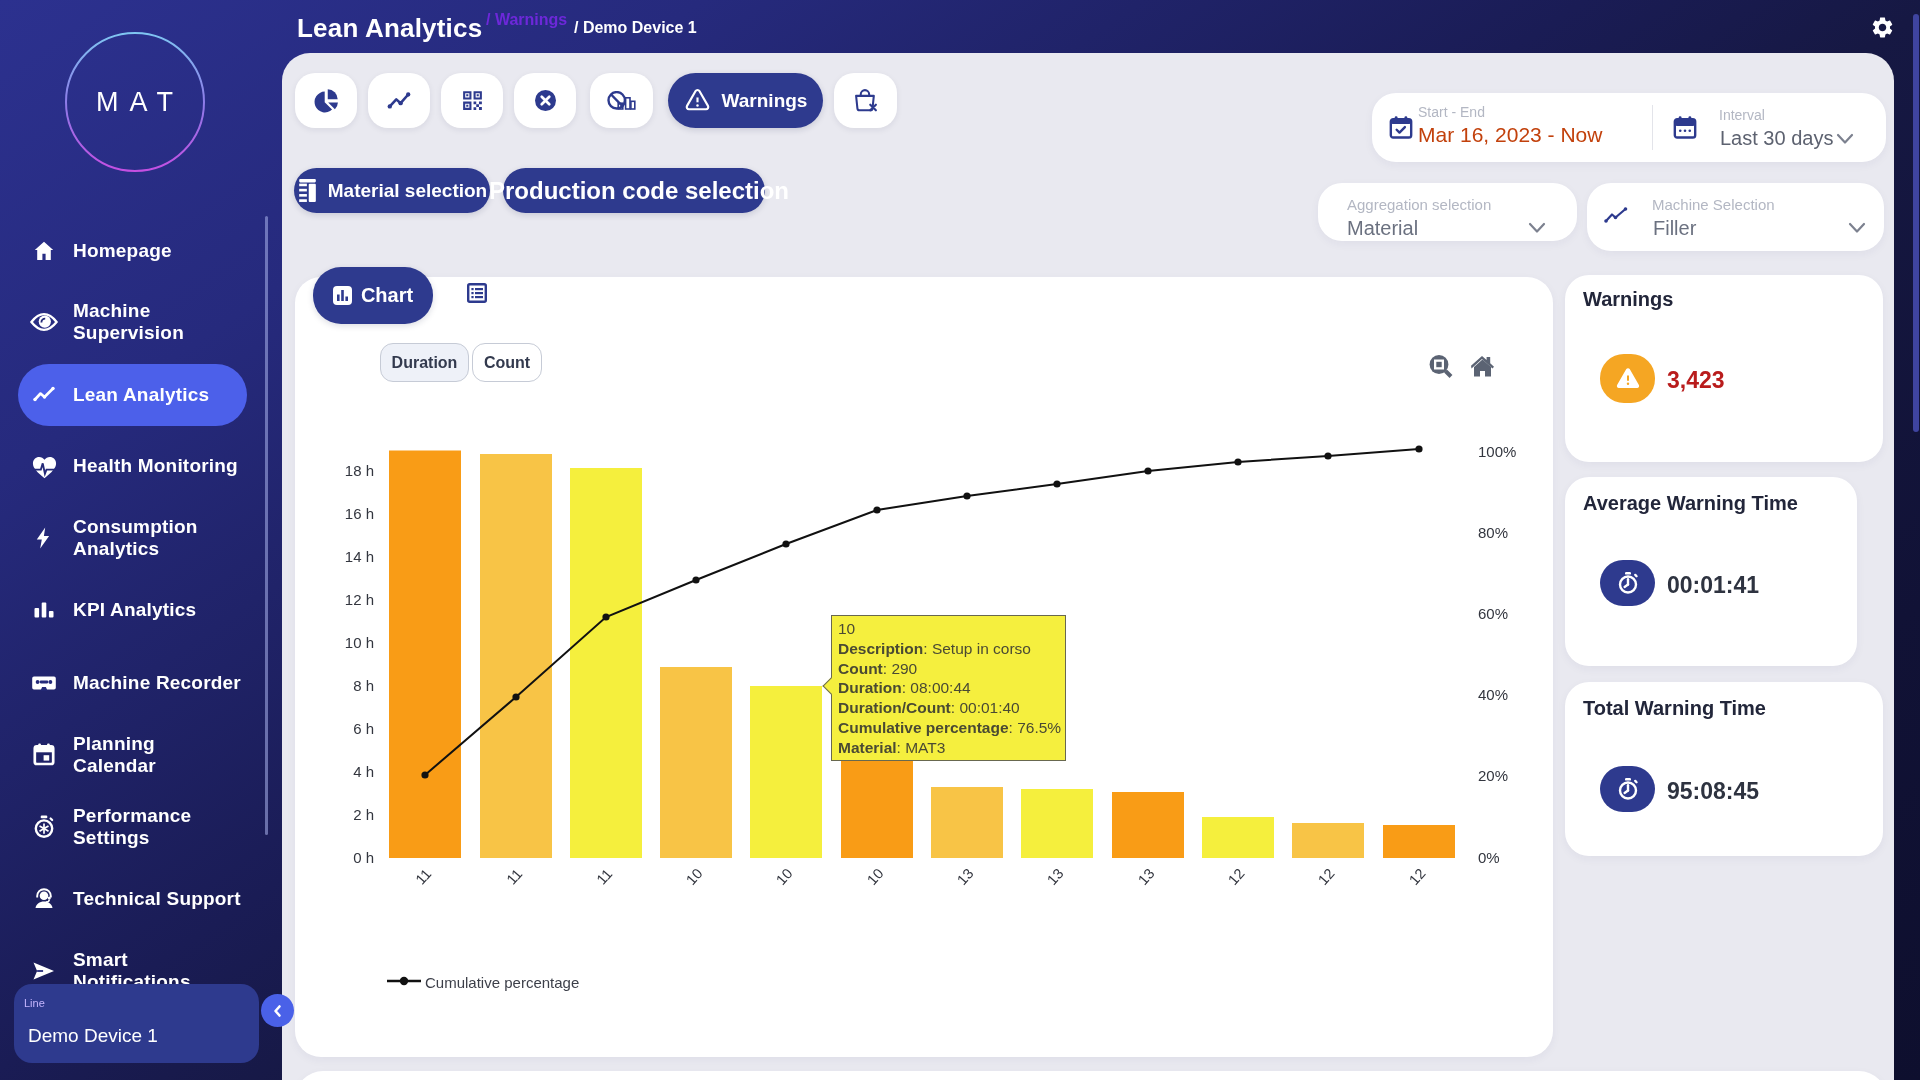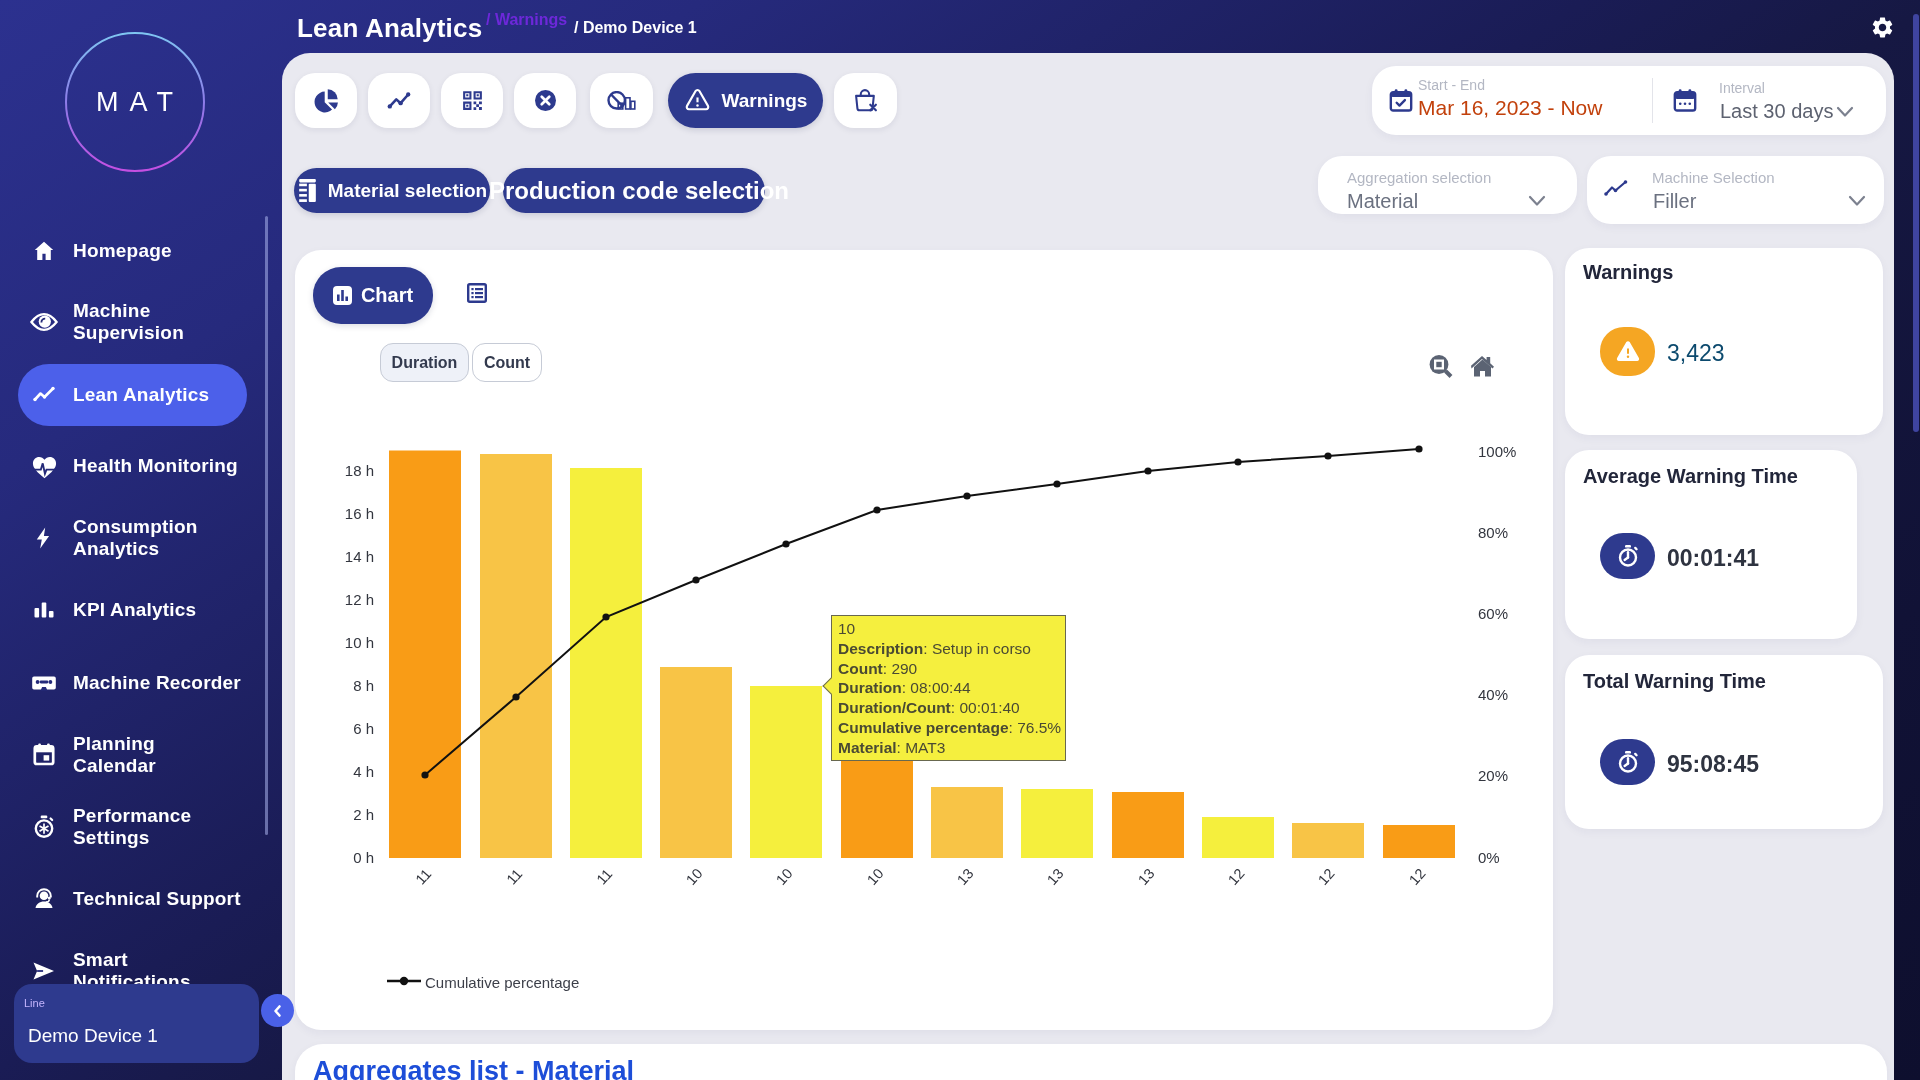--- a/index.html
+++ b/index.html
@@ -7,21 +7,21 @@
   body {
     font-family:"Liberation Sans", sans-serif;
     background:linear-gradient(146deg,#2c318f 0%,#262a7d 20%,#1a1c55 45%,#161843 55%,#111236 80%,#0e0f2e 100%);
     position:relative;
   }
   .abs { position:absolute; }
   .content {
     position:absolute; left:282px; top:53px; width:1612px; height:1027px;
     background:#e9e9f0; border-radius:28px 28px 0 0;
   }
-  .card { position:absolute; background:#fff; border-radius:24px; box-shadow:0 3px 10px rgba(35,40,90,.05); }
+  .card { position:absolute; background:#fff; border-radius:24px; box-shadow:0 3px 10px rgba(35,40,90,.05);margin-top:27px; }
   .iconbtn { position:absolute; background:#fff; border-radius:20px; box-shadow:0 2px 6px rgba(20,25,70,.08);
     display:flex; align-items:center; justify-content:center; width:62px; height:55px; top:73px; }
   .bluepill { position:absolute; background:#2e3a8e; color:#fff; display:flex; align-items:center; justify-content:center;
     font-weight:700; box-shadow:0 2px 6px rgba(20,25,70,.15); white-space:nowrap; }
   .navitem { position:absolute; left:73px; color:#fff; font-weight:700; font-size:19px; line-height:22px; letter-spacing:.2px; }
   .navicon { position:absolute; left:32px; width:24px; height:24px; }
   .glabel { color:#b3b7c3; font-size:14px; }
   .chev { position:absolute; width:18px; height:12px; }
 </style>
 </head>
@@ -400,21 +400,21 @@
 
 <div class="card" style="left:1565px;top:248px;width:318px;height:187px">
   <div class="abs" style="left:18px;top:13px;color:#22263a;font-size:20px;font-weight:700">Warnings</div>
   <div class="abs" style="left:35px;top:79px;width:55px;height:49px;background:#f5a623;border-radius:24px;display:flex;align-items:center;justify-content:center">
     <svg width="26" height="24" viewBox="0 0 26 24">
         <path d="M11.3 2.1c.75-1.3 2.65-1.3 3.4 0l9.2 16c.75 1.3-.2 2.9-1.7 2.9H3.8c-1.5 0-2.45-1.6-1.7-2.9z" fill="#fff"></path>
         <line x1="13" y1="8.5" x2="13" y2="13.8" stroke="#f5a623" stroke-width="2"></line>
         <circle cx="13" cy="16.8" r="1.2" fill="#f5a623"></circle>
       </svg>
   </div>
-  <div class="abs" style="left:102px;top:92px;color:#0c4a6e;font-size:23px;font-weight:400">3,423</div>
+  <div class="abs" style="left:102px;top:92px;color:#b91c1c;font-size:23px;font-weight:700">3,423</div>
 </div>
 
 <div class="card" style="left:1565px;top:450px;width:292px;height:189px">
   <div class="abs" style="left:18px;top:15px;color:#22263a;font-size:20px;font-weight:700">Average Warning Time</div>
   <div class="abs" style="left:35px;top:83px;width:55px;height:46px;background:#2e3a8e;border-radius:23px;display:flex;align-items:center;justify-content:center">
     <svg width="24" height="24" viewBox="0 0 24 24">
         <rect x="9" y="1" width="6" height="2.6" rx="1.2" fill="#fff"></rect>
         <rect x="17.8" y="3.4" width="4.2" height="2.4" rx="1.2" fill="#fff" transform="rotate(45 19.9 4.6)"></rect>
         <circle cx="12" cy="13.5" r="8" fill="none" stroke="#fff" stroke-width="2.4"></circle>
         <path d="M12 13.5 V8.2" stroke="#fff" stroke-width="2.4" stroke-linecap="round"></path>

